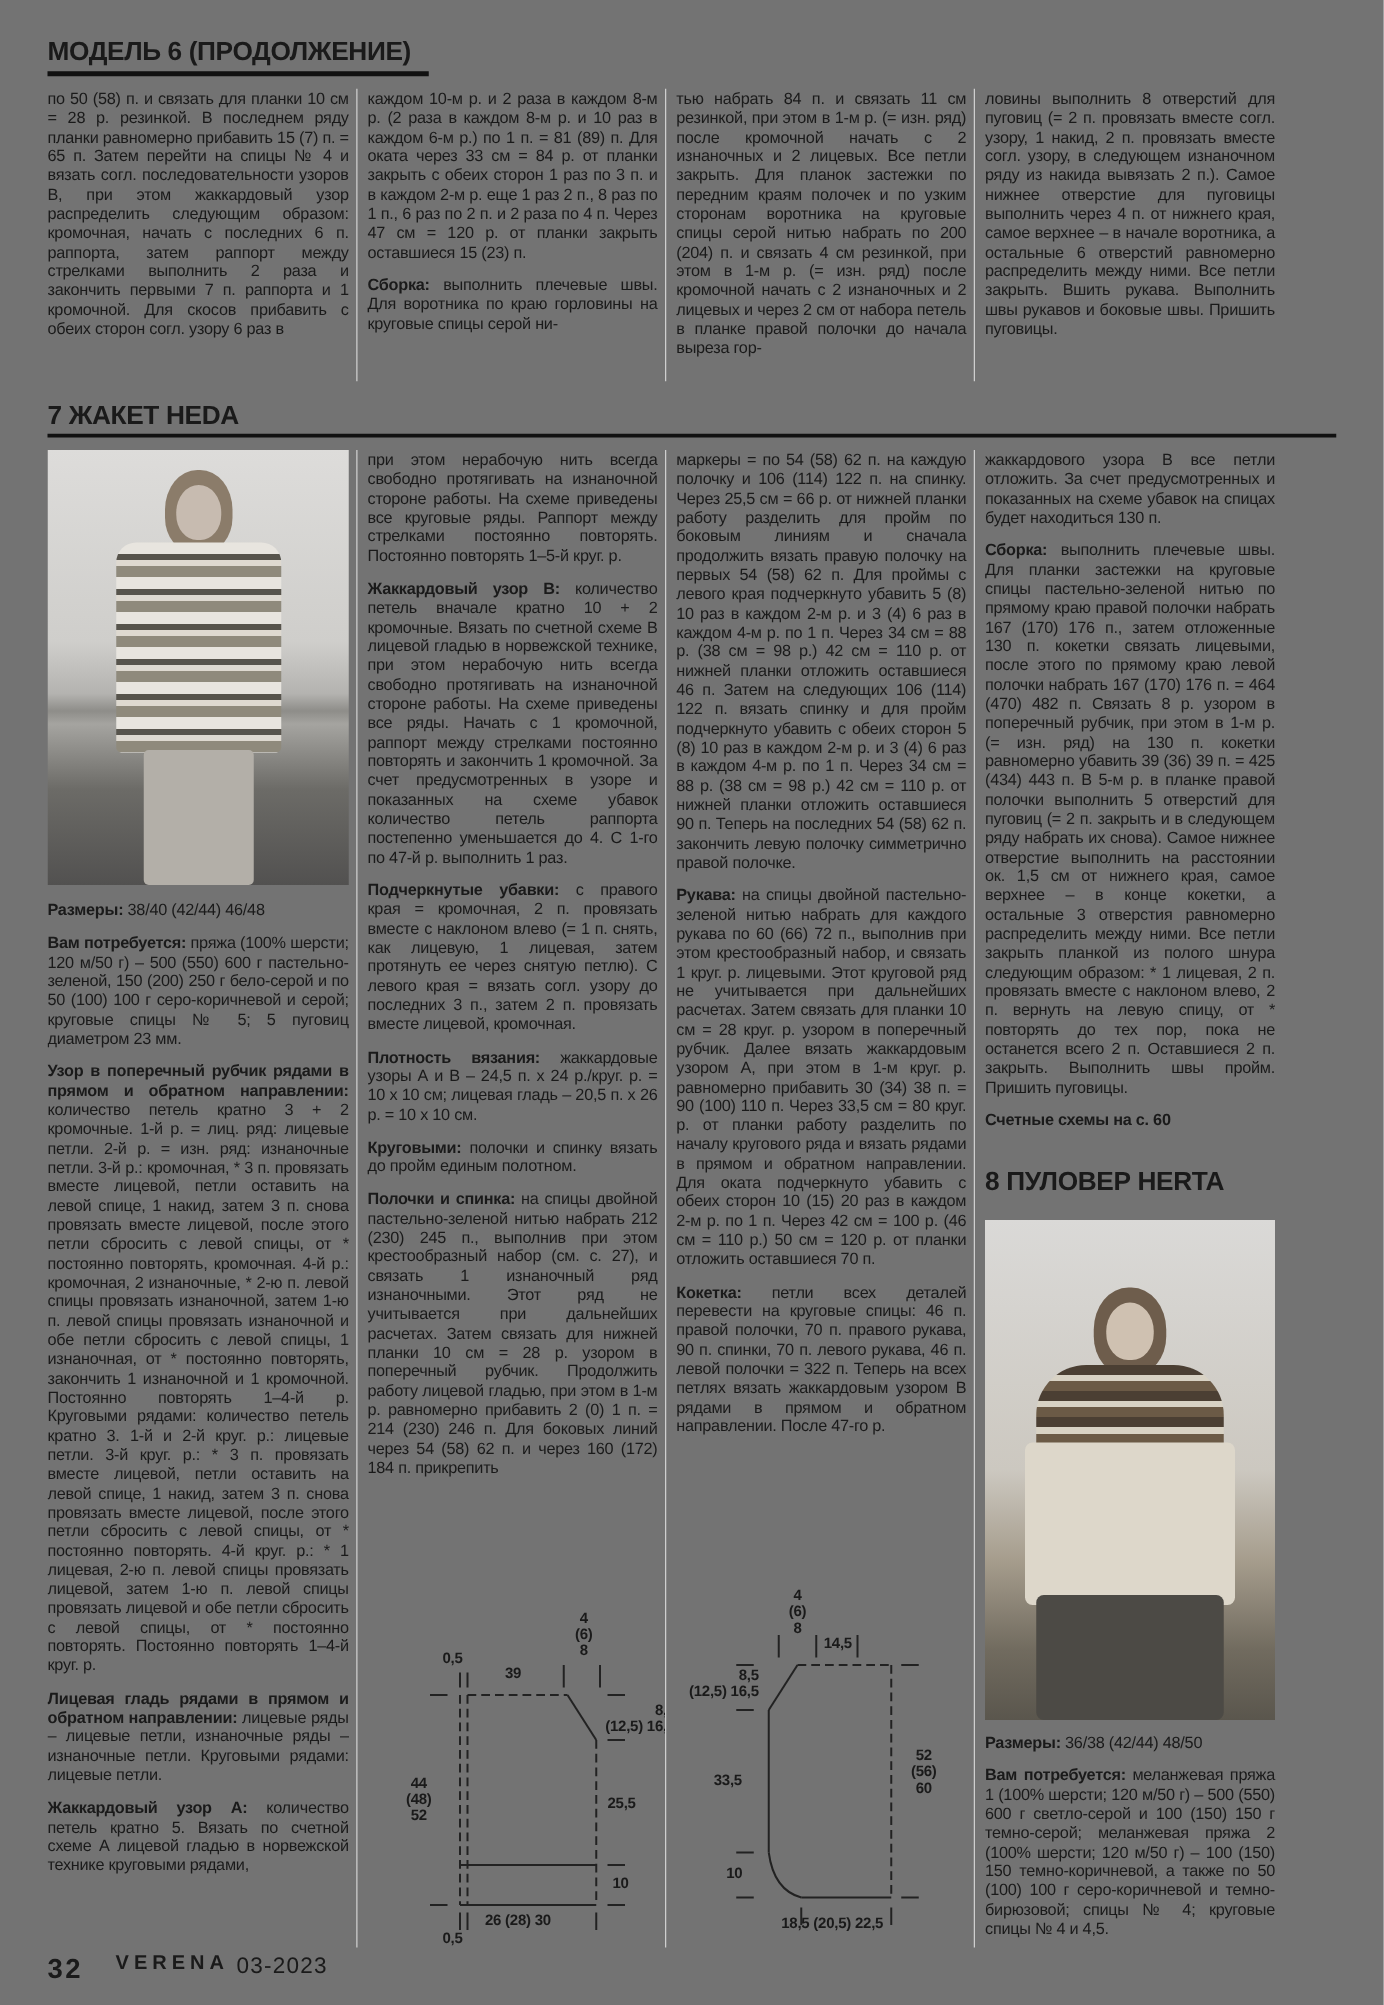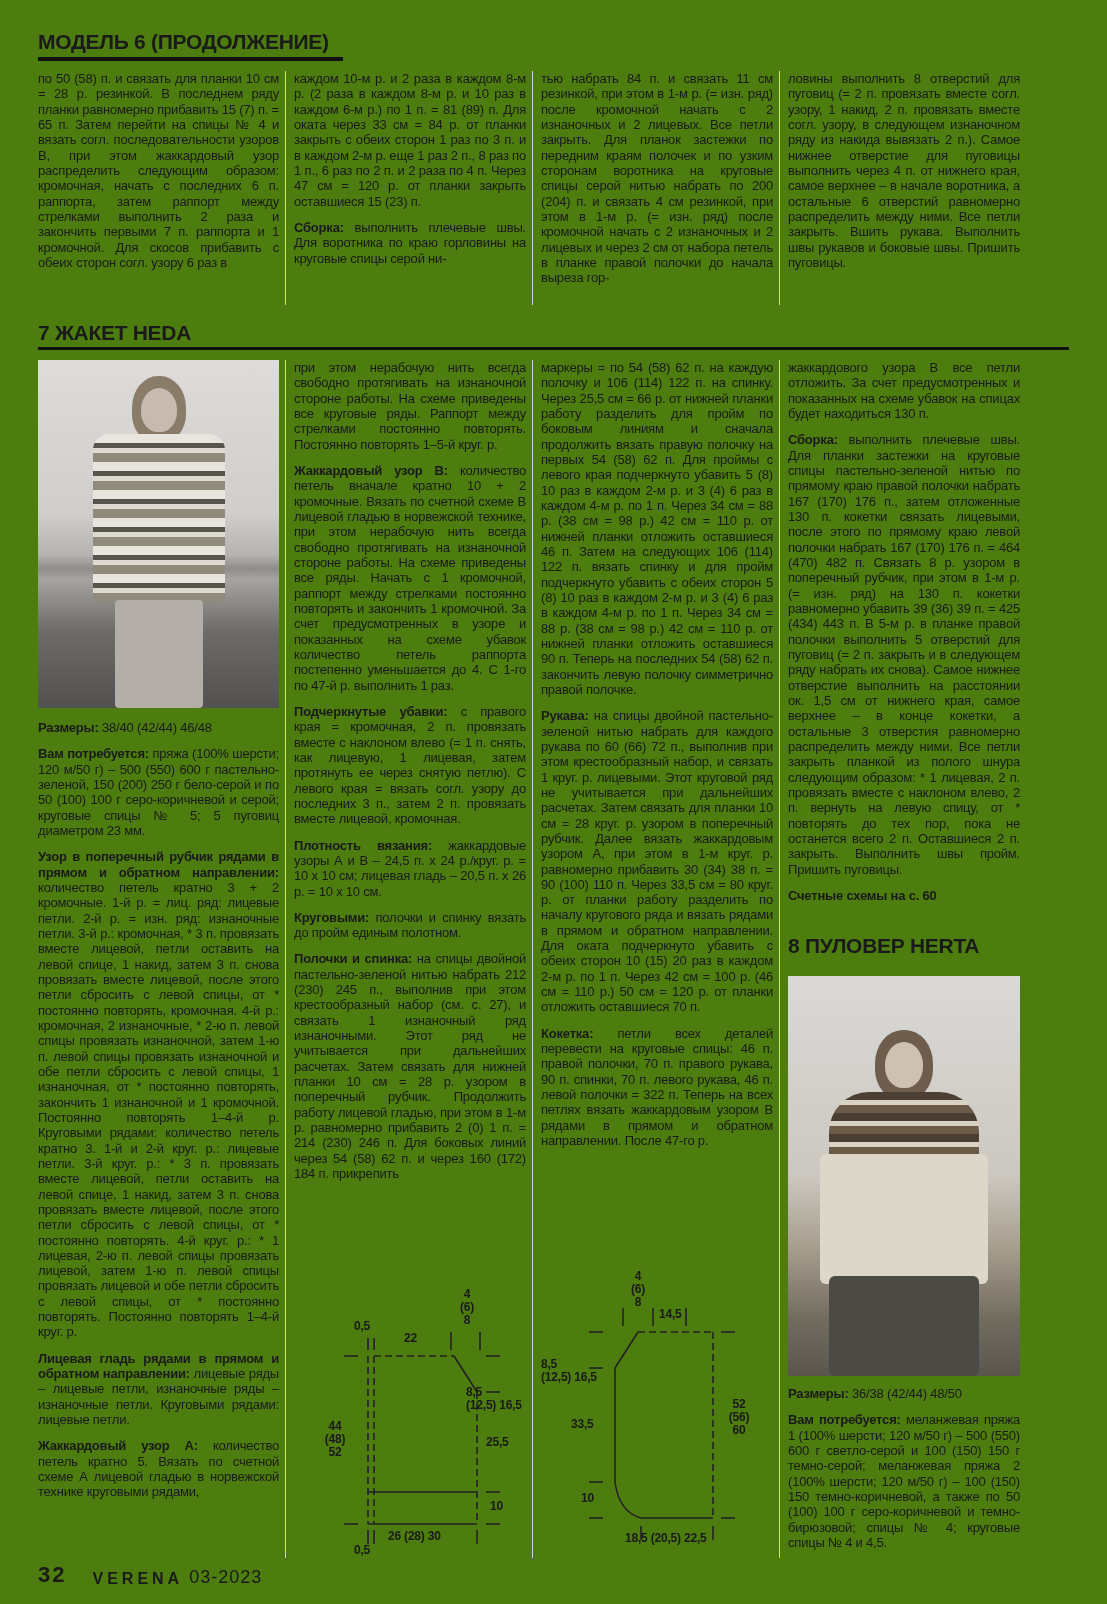--- a/index.html
+++ b/index.html
@@ -1,16 +1,16 @@
 <!DOCTYPE html>
 <html lang="ru"><head>
 <meta charset="utf-8">
 <style>
   html,body{margin:0;padding:0;background:#e8e8e8;}
-  .page{position:relative;width:1107px;height:1604px;background:#4d7c0f;color:#1a1a1a;
+  .page{position:relative;width:1107px;height:1604px;background:#737373;color:#1a1a1a;
     font-family:"Liberation Sans","DejaVu Sans",sans-serif;box-sizing:border-box;
     padding:30px 38px;margin:0 auto;overflow:hidden;}
   
   .h-model{display:inline-block;font-size:21px;font-weight:bold;letter-spacing:-0.3px;
     border-bottom:4px solid #111;padding:0 14px 3px 0;margin:0 0 10px 0;}
   .h-sec{font-size:21px;font-weight:bold;letter-spacing:-0.3px;margin:16px 0 2px 0;}
   .rule{height:3px;background:#111;margin:0 0 10px 0;}
   
   .cols{display:flex;}
   .col{width:247px;box-sizing:border-box;padding-right:6px;overflow:hidden;
@@ -39,26 +39,26 @@
     width:38px;height:46px;border-radius:50% 50% 46% 46%;background:#cfc1b1;}
   .yoke8{top:116px;width:150px;height:64px;border-radius:40px 40px 0 0;
     background:repeating-linear-gradient(180deg,#4b3f33 0 8px,#d8d2c4 8px 13px,#6b5a46 13px 21px);}
   .body8{top:178px;width:168px;height:130px;border-radius:6px;background:#ddd7ca;}
   .pants8{top:300px;width:150px;height:100px;background:#4c4a45;border-radius:6px;}
   
   .schematic{position:relative;flex:none;margin-top:auto;}
   .schematic svg{display:block;}
   .lbl{position:absolute;font-size:12px;font-weight:bold;line-height:1.08;
     white-space:pre-line;letter-spacing:-0.2px;text-align:right;}
-  .lbl.r{text-align:left;margin-top:24px;}
+  .lbl.r{text-align:right;}
   .lbl.c{text-align:center;}
   
   .h-sec2{font-size:21px;font-weight:bold;letter-spacing:-0.3px;margin:20px 0 2px 0;}
   
-  .footer{position:absolute;left:38px;bottom:16px;display:flex;align-items:flex-end;margin-top:40px;}
+  .footer{position:absolute;left:38px;bottom:16px;display:flex;align-items:flex-start;margin-top:40px;}
   .pagenum{font-size:22px;font-weight:bold;letter-spacing:2px;}
   .brand{font-size:16px;font-weight:bold;letter-spacing:4px;margin-left:26px;}
   .issue{font-size:18px;margin-left:6px;letter-spacing:1px;}
 </style>
 </head>
 <body>
 
 <div class="page">
 
   
@@ -130,21 +130,21 @@
             <line x1="74" y1="52" x2="74" y2="64"></line>
               <line x1="80" y1="52" x2="80" y2="64"></line>
             <line x1="157" y1="46" x2="157" y2="64"></line>
               <line x1="186" y1="46" x2="186" y2="64"></line>
             <line x1="74" y1="244" x2="74" y2="258"></line>
               <line x1="80" y1="244" x2="80" y2="258"></line>
             <line x1="183" y1="244" x2="183" y2="258"></line>
           </g>
         </svg>
         <span class="lbl" style="left:60px;top:34px;">0,5</span>
-        <span class="lbl" style="left:110px;top:46px;">22</span>
+        <span class="lbl" style="left:110px;top:46px;">39</span>
         <span class="lbl c" style="left:158px;top:2px;width:30px;">4
 (6)
 8</span>
         <span class="lbl r" style="left:172px;top:76px;width:74px;">8,5
 (12,5) 16,5</span>
         <span class="lbl c" style="left:24px;top:118px;width:34px;margin-top:16px;">44
 (48)
 52</span>
         <span class="lbl" style="left:192px;top:150px;">25,5</span>
         <span class="lbl" style="left:196px;top:214px;">10</span>

